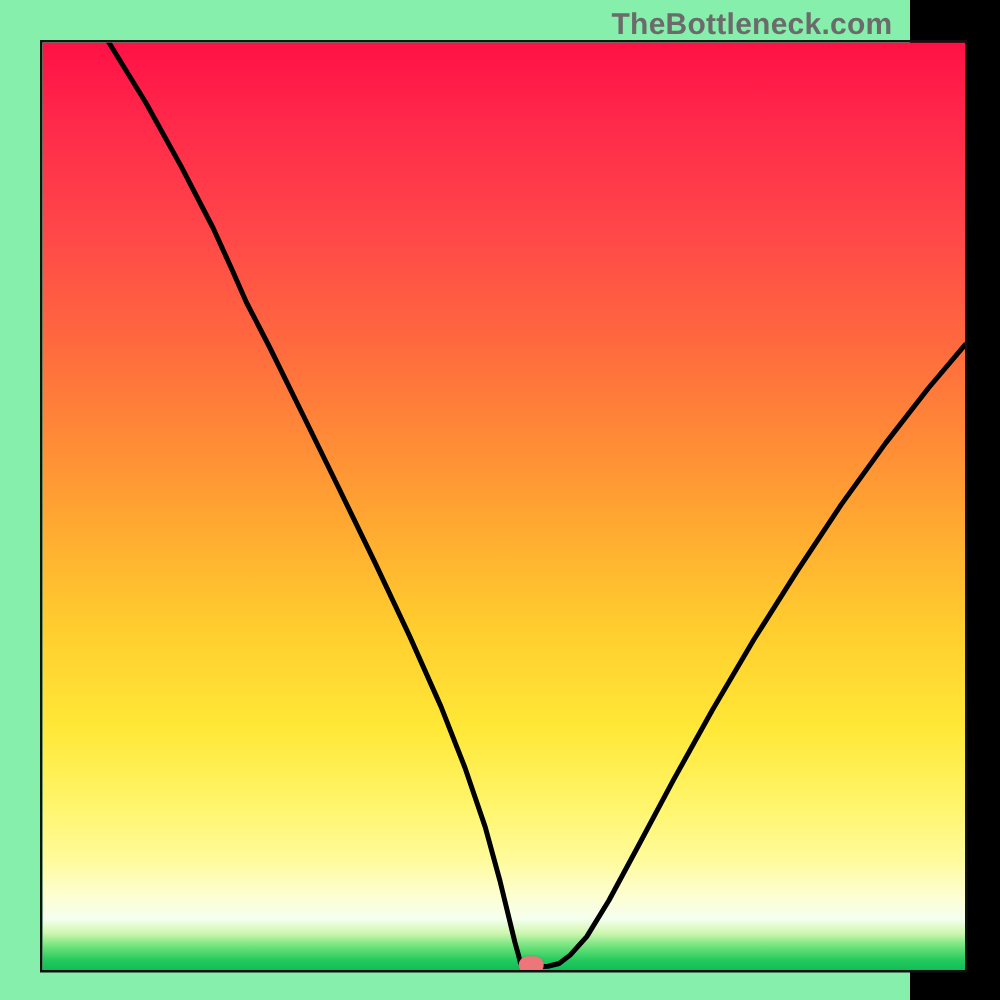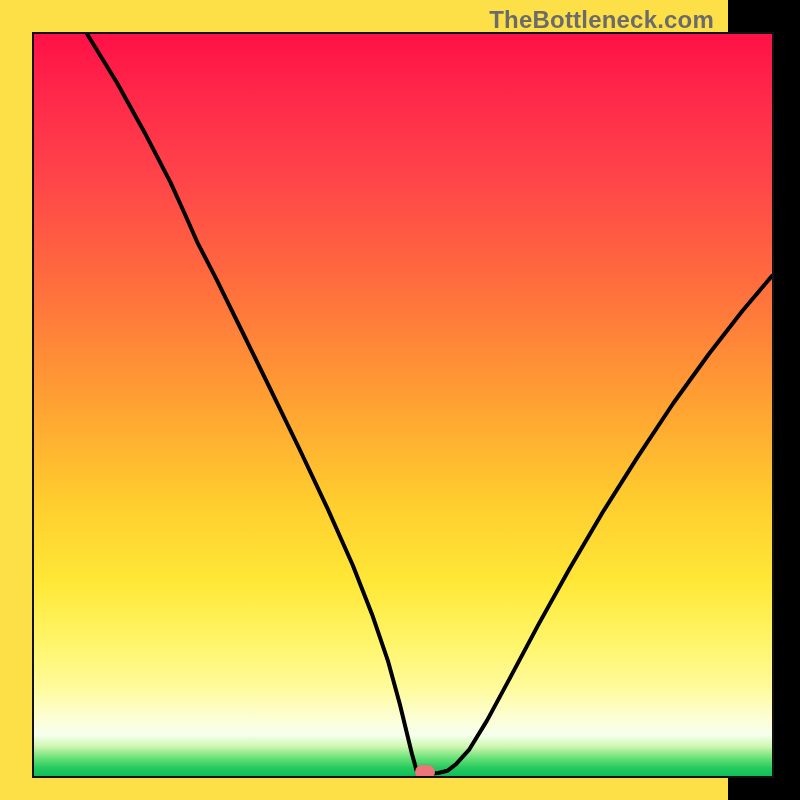--- a/index.html
+++ b/index.html
@@ -7,21 +7,21 @@
     padding: 0;
     width: 800px;
     height: 800px;
     background: #000;
     overflow: hidden;
   }
   .wrap {
     position: relative;
     width: 728px;
     height: 800px;
-    background: #fde047;
+    background: #86efac;
   }
   .watermark {
     position: absolute;
     top: 6px;
     right: 14px;
     font-family: Arial, Helvetica, sans-serif;
     font-size: 24px;
     font-weight: 600;
     color: #6b6b6b;
     letter-spacing: 0.2px;

